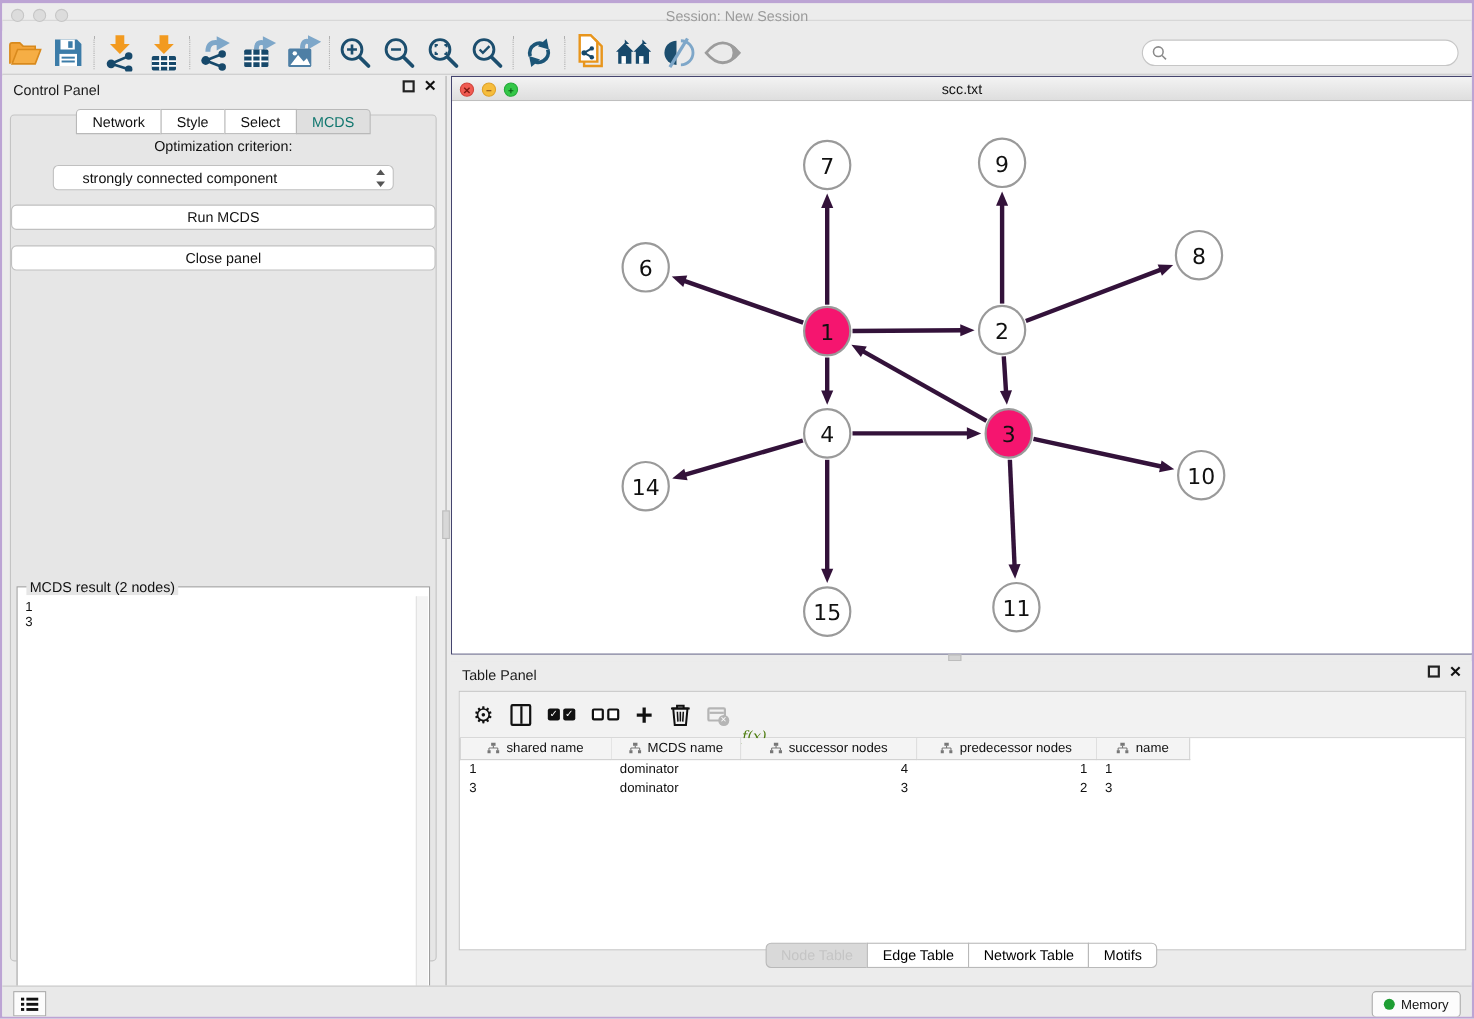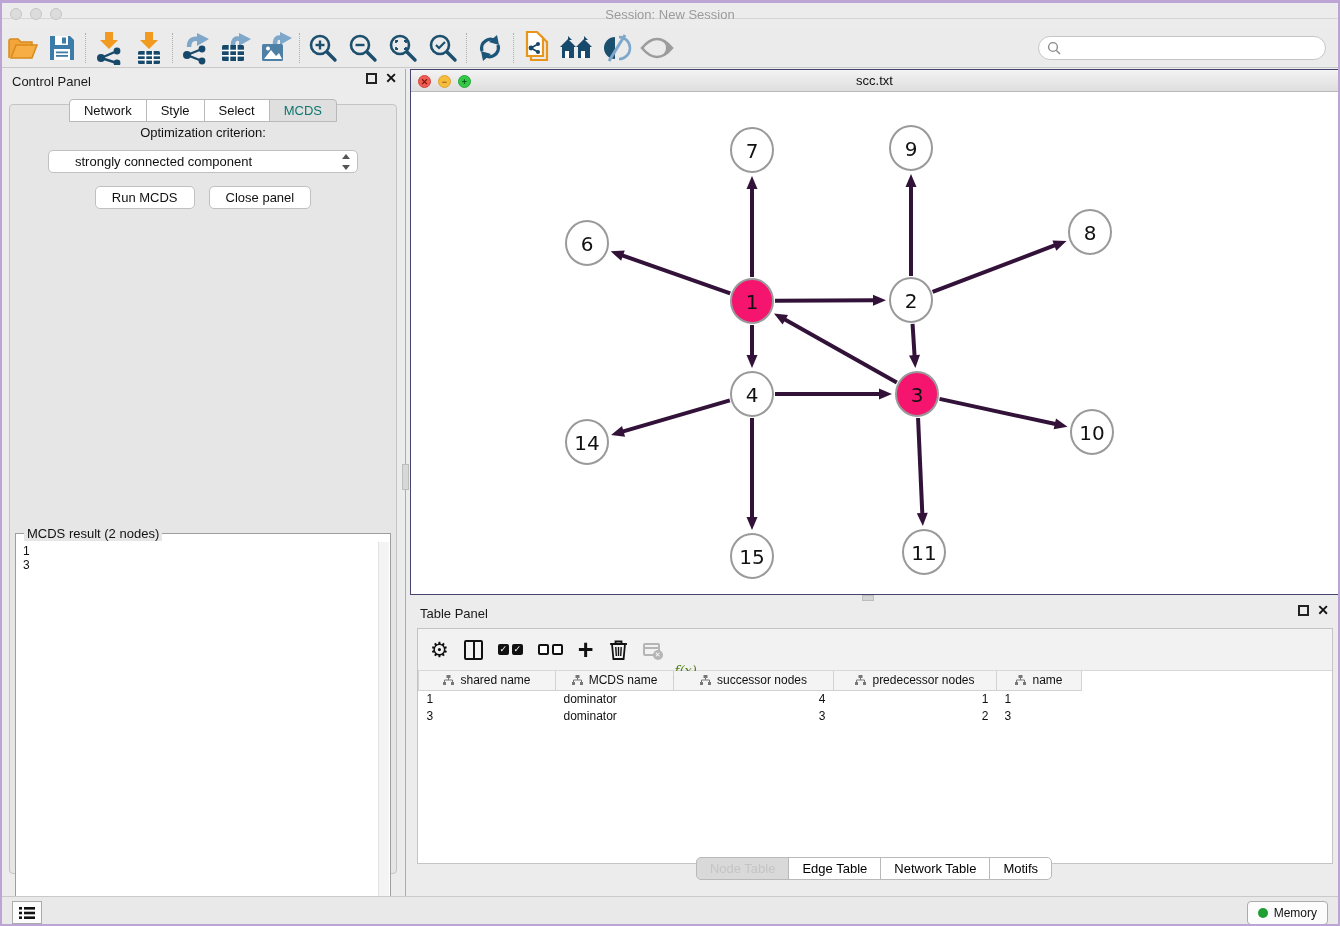--- a/index.html
+++ b/index.html
@@ -31,21 +31,21 @@
   .cp-tabs { position:absolute; left:0; top:30px; width:100%; display:flex; justify-content:center; z-index:3; }
   .tab { border:1px solid #B9B9B9; background:#FFF; padding:3px 14px; font-size:13px; color:#111; margin-left:-1px; }
   .tab:first-child { border-radius:4px 0 0 0; }
   .tab.disabled-active { background:#DFDFDF; color:#0f766e; border-radius:0 4px 0 0; }
   .cp-body { position:absolute; left:7px; top:35px; width:388px; height:770px; background:#E6E6E6; border:1px solid #C4C4C4; border-radius:4px; }
   .opt-label { margin-top:20px; text-align:center; font-size:13px; color:#111; }
   .criterion { position:relative; margin:10px auto 0 auto; width:310px; height:23px; background:#FFF; border:1px solid #C0C0C0; border-radius:5px; font-size:13px; color:#111; display:flex; align-items:center; padding-left:26px; }
   .stepper { position:absolute; right:6px; top:3px; width:10px; height:16px; display:flex; flex-direction:column; align-items:center; justify-content:space-between; }
   .stepper .up { width:0; height:0; border-left:4px solid transparent; border-right:4px solid transparent; border-bottom:5px solid #555; }
   .stepper .down { width:0; height:0; border-left:4px solid transparent; border-right:4px solid transparent; border-top:5px solid #555; }
-  .cp-buttons { margin-top:13px; display:flex; justify-content:center; gap:14px; }
+  .cp-buttons { margin-top:13px; display:flex; gap:14px;flex-direction:column; }
   .btn { background:#FFF; border:1px solid #C0C0C0; border-radius:5px; font-size:13px; color:#111; padding:3px 16px; font-family:"Liberation Sans",sans-serif; }
   .result-group { position:absolute; left:5px; top:428px; width:376px; height:382px; border:1px solid #9E9E9E; background:#FFF; }
   .result-legend { position:absolute; left:8px; top:-8px; background:#E6E6E6; padding:0 3px; font-size:13px; color:#111;text-align:center; }
   .result-text { position:absolute; left:1px; top:8px; right:12px; bottom:1px; font-size:12px; color:#111; white-space:pre; padding:2px 6px; overflow:hidden; }
   .result-scroll { position:absolute; right:1px; top:8px; width:11px; bottom:1px; background:#F4F4F4; border-left:1px solid #E2E2E2; }
 
   
   .v-splitter { position:absolute; left:400px; top:66px; width:7px; height:827px; background:#ECECEC; }
   .v-splitter .bar { position:absolute; left:3px; top:0; bottom:0; width:1px; background:#ADADAD; }
   .v-splitter .grip { position:absolute; left:0; top:395px; width:7px; height:26px; background:#D8D8D8; border:1px solid #BDBDBD; }

